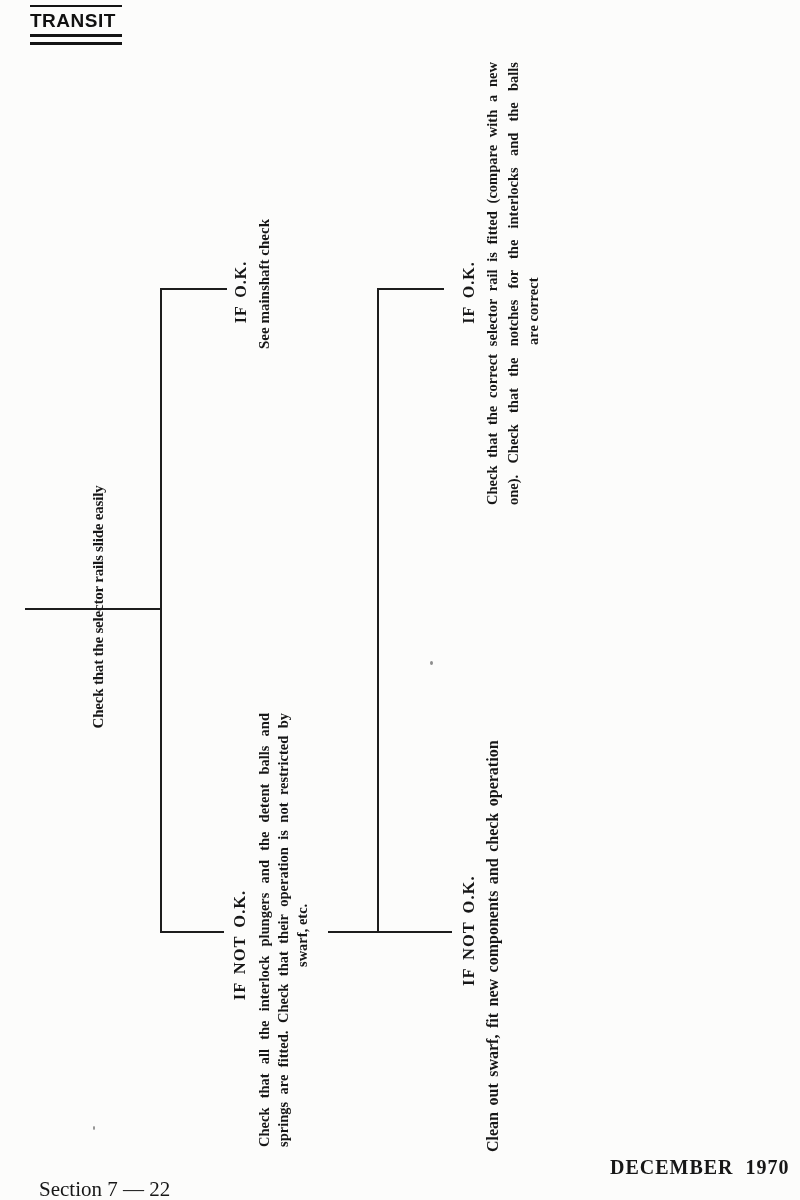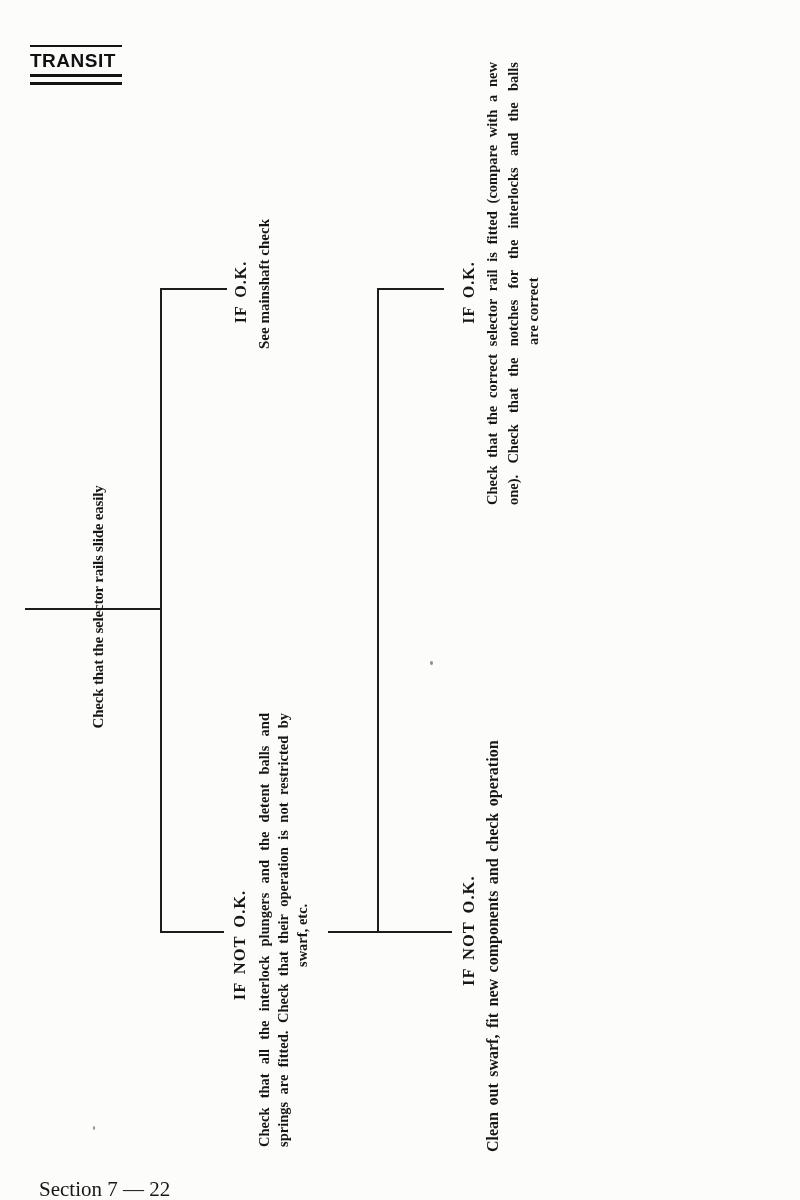--- a/index.html
+++ b/index.html
@@ -7,21 +7,21 @@
     position: relative;
     width: 800px;
     height: 1200px;
     background: #fcfcfb;
     overflow: hidden;
     font-family: "Liberation Serif", serif;
     color: #171717;
   }
 
   
-  .logo-box { position: absolute; left: 30px; top: 5px; width: 92px; margin-top: 40px; }
+  .logo-box { position: absolute; left: 30px; top: 5px; width: 92px; }
   .logo-rule { background: #141414; }
   .logo-rule.r1 { height: 2px; margin-bottom: 2px; }
   .logo-text {
     font-family: "Liberation Sans", sans-serif;
     font-weight: 800;
     font-size: 19px;
     letter-spacing: 0.5px;
     line-height: 24px;
     color: #111;
   }
@@ -101,17 +101,18 @@
     <div class="jline" style="line-height:20.5px;">one).  Check that the notches for the interlocks and the balls</div>
     <div class="lline" style="line-height:20.5px; padding-left:160px;">are correct</div>
   </div>
 
   <div class="rot center flow-label" style="left:457px; top:880px; width:106px; height:24px; line-height:24px; font-size:16.5px;">IF NOT O.K.</div>
   <div class="rot" style="left:480px; top:720px; width:432px; height:26px; line-height:26px; font-size:16px; word-spacing:2.5px;">Clean out swarf, fit new components and check operation</div>
 
   <div class="footer-left">
     <span>Section </span><span class="num">7 — 22</span>
   </div>
+  <div class="footer-right">DECEMBER  1970</div>
 
   <div class="speck" style="left:430px; top:661px; width:3px; height:4px;"></div>
   <div class="speck" style="left:93px; top:1126px; width:2px; height:4px;"></div>
 
 </div>
 
 </body></html>

